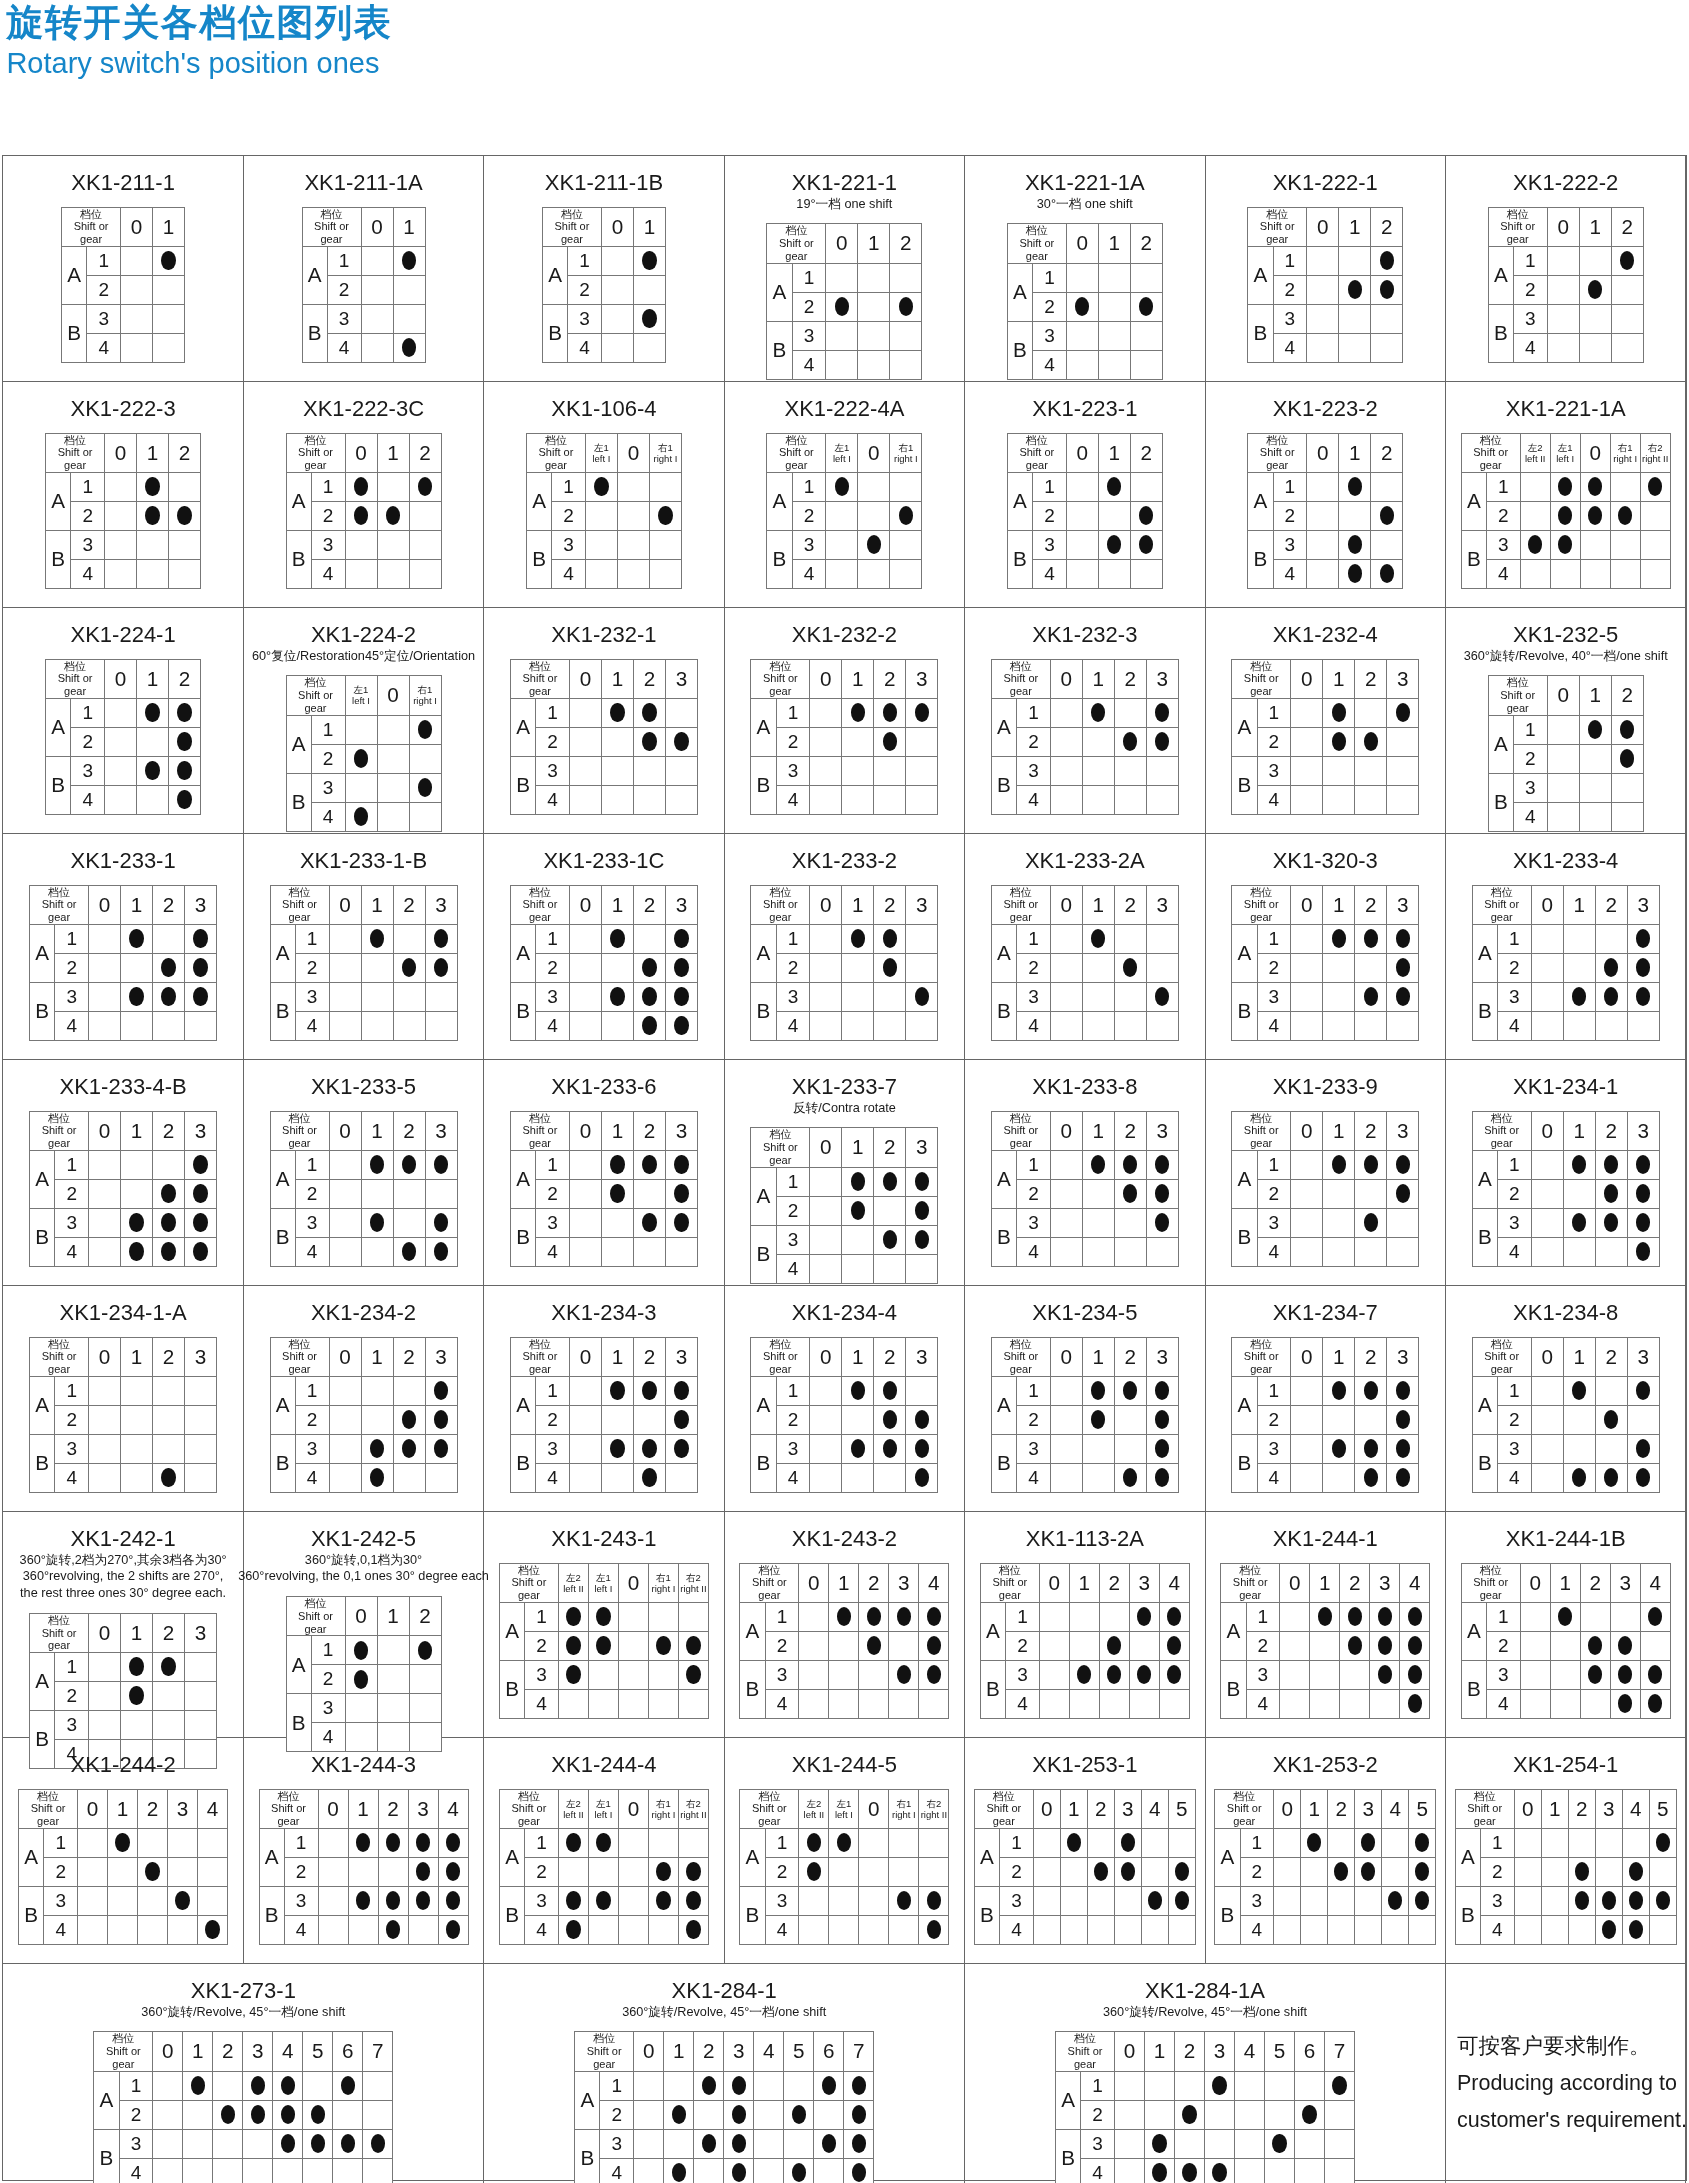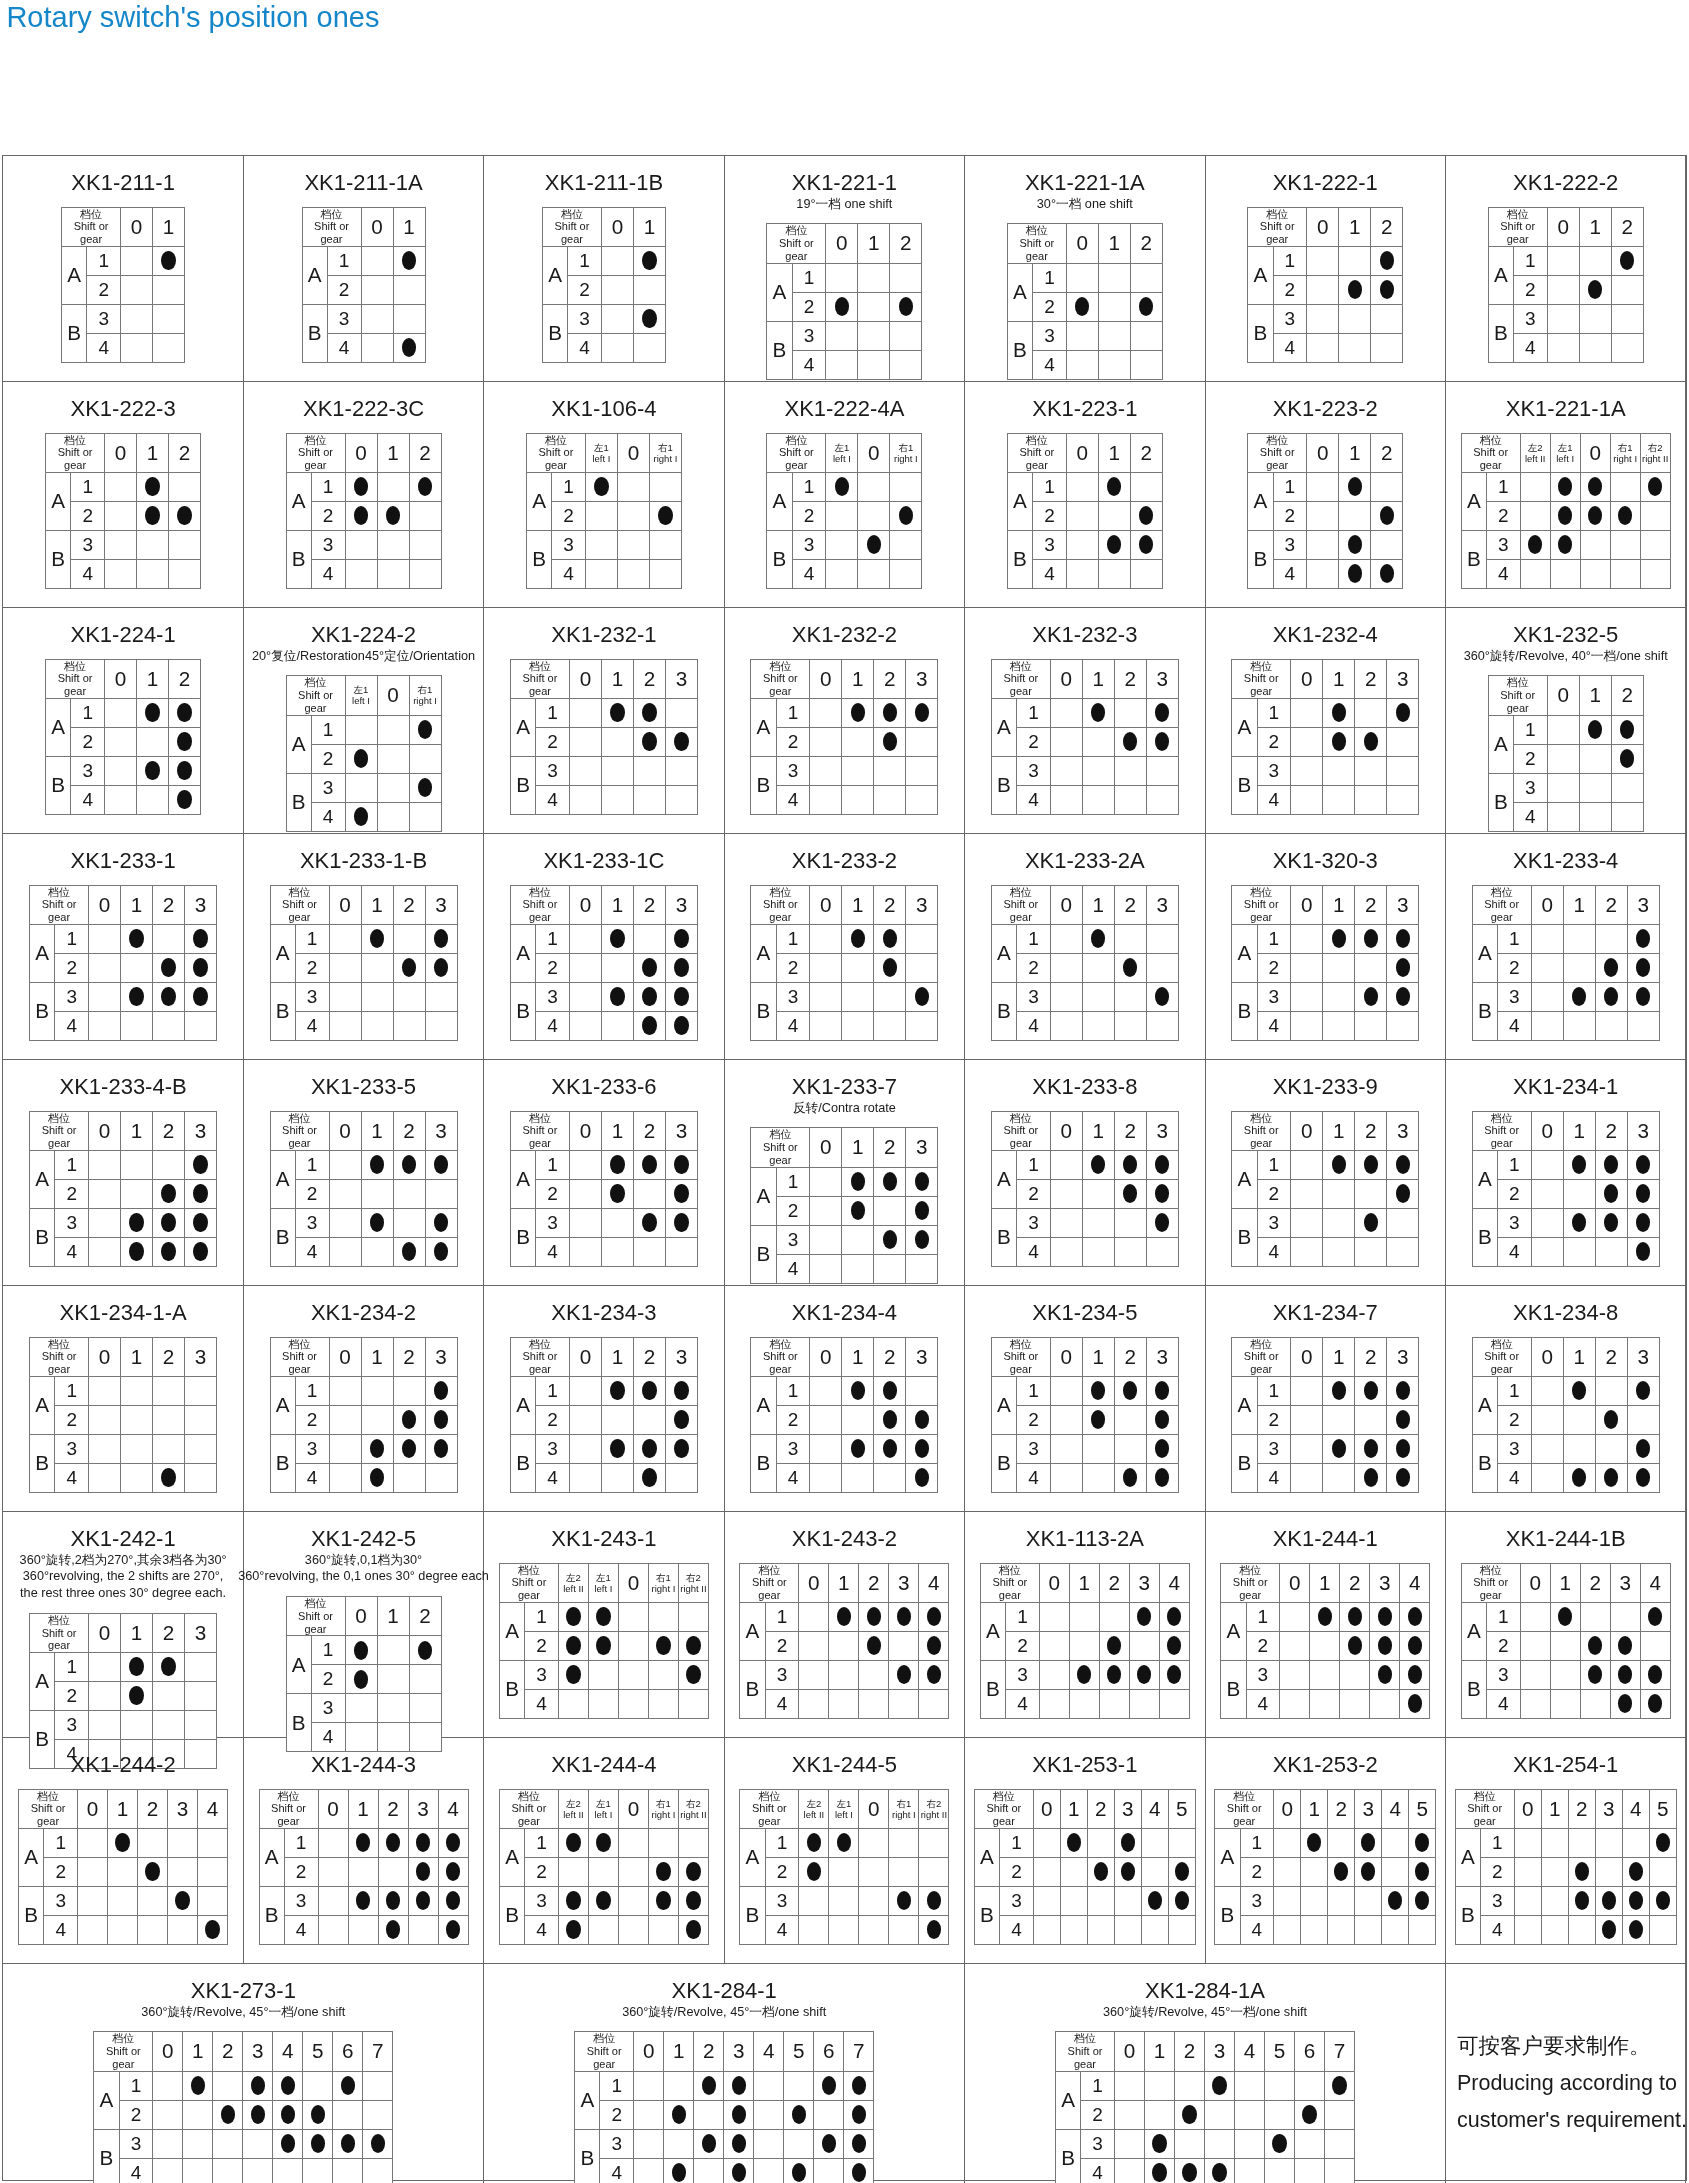--- a/index.html
+++ b/index.html
@@ -34,20 +34,21 @@
   td.num{width:32px;font-size:19px;height:29px;}
   td.c{height:29px;}
   .dot{width:14.3px;height:19px;background:#111;border-radius:50%;margin:0 auto;}
   .note{align-items:flex-start;padding:64px 0 0 11px;}
   .note .nline{font-size:21.5px;line-height:37px;white-space:nowrap;}
 </style>
 </head>
 <body style="--accent: #1586c9;">
 
 <div class="titles">
+  <div class="t-zh">旋转开关各档位图列表</div>
   <div class="t-en">Rotary switch's position ones</div>
 </div>
 
 <div class="grid">
     <div class="cell">
       <div class="model">XK1-211-1</div>
       <table class="mini">
         <tbody>
           <tr class="hrow">
             <td class="lbl" colspan="2">档位
@@ -743,21 +744,21 @@
             <td class="c"></td>
             <td class="c">
               <div class="dot"></div>
             </td>
           </tr>
         </tbody>
       </table>
     </div>
     <div class="cell">
       <div class="model">XK1-224-2</div>
-      <div class="sub">20°复位/Restoration45°定位/Orientation</div>
+      <div class="sub">60°复位/Restoration45°定位/Orientation</div>
       <table class="mini">
         <tbody>
           <tr class="hrow">
             <td class="lbl" colspan="2">档位
 Shift or gear</td>
             <td class="colh small" style="width: 32px;">左1
 left I</td>
             <td class="colh num" style="width: 32px;">0</td>
             <td class="colh small" style="width: 32px;">右1
 right I</td>

